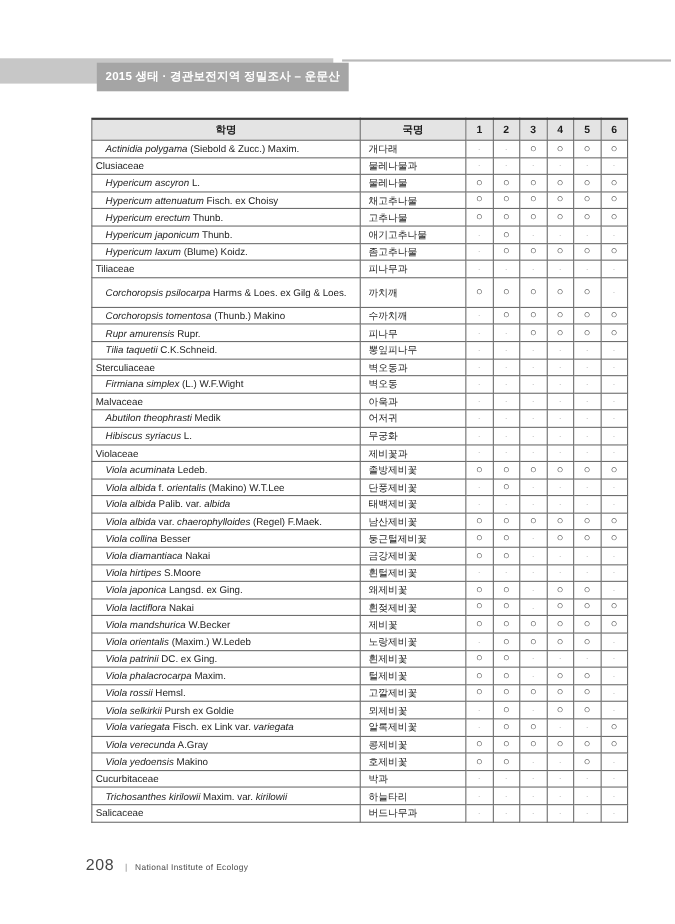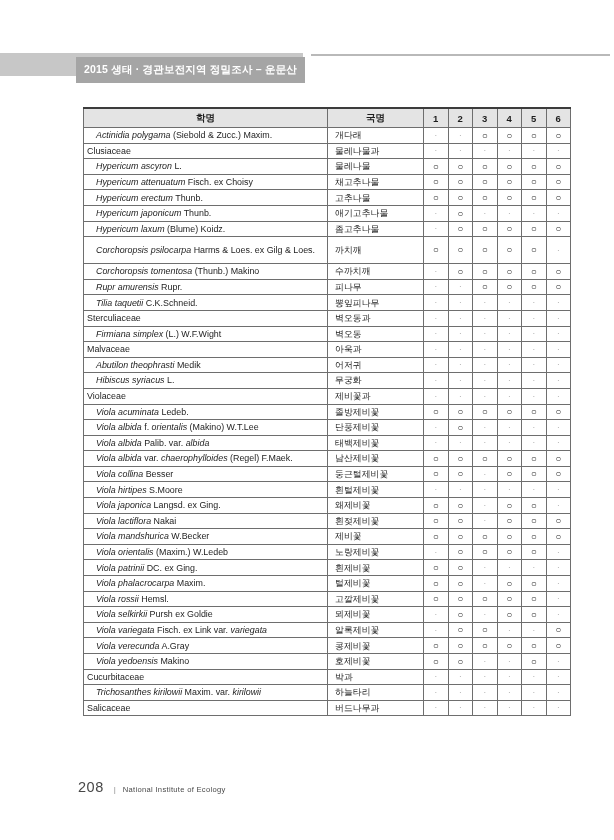--- a/index.html
+++ b/index.html
@@ -2,21 +2,21 @@
 <html><head>
 <meta charset="utf-8">
 <style>
   html,body { margin:0; padding:0; background:#ffffff; }
   .page {
     position:relative; width:614px; height:840px; background:#ffffff;
     font-family:"Liberation Sans","DejaVu Sans",sans-serif; overflow:hidden;
   }
   
   .hdr-band { position:absolute; left:0; top:53px; width:303px; height:23px; background:#c7c7c7; }
-  .hdr-box  { position:absolute; left:76px; top:57px; width:229px; height:26px; background:#a5a5a5;
+  .hdr-box  { position:absolute; left:88px; top:57px; width:229px; height:26px; background:#a5a5a5;
               display:flex; align-items:center; justify-content:center; }
   .hdr-box span { color:#ffffff; font-weight:bold; font-size:10.5px; white-space:nowrap; letter-spacing:0.2px; }
   .hdr-rule { position:absolute; left:311px; top:54px; width:299px; height:2px; background:#b9b9b9; }
   
   .tbl-wrap { position:absolute; left:83px; top:107px; }
   table { border-collapse:collapse; table-layout:fixed; width:487px;
           border:1.5px solid #3c3c3c; border-top-width:2.5px; }
   th, td { border:1px solid #6e6e6e; padding:0; overflow:hidden; }
   thead th { background:#e4e4e4; height:18px; font-size:9.5px; font-weight:bold;
              text-align:center; color:#1d1d1d; }
@@ -135,20 +135,30 @@
           <tr>
             <td class="sci species"><i>Hypericum laxum</i><span> (Blume) Koidz.</span></td>
             <td class="kor">좀고추나물</td>
             <td class="mark absent">·</td>
             <td class="mark present">○</td>
             <td class="mark present">○</td>
             <td class="mark present">○</td>
             <td class="mark present">○</td>
             <td class="mark present">○</td>
           </tr>
+          <tr>
+            <td class="sci family"><span>Tiliaceae</span></td>
+            <td class="kor">피나무과</td>
+            <td class="mark absent">·</td>
+            <td class="mark absent">·</td>
+            <td class="mark absent">·</td>
+            <td class="mark absent">·</td>
+            <td class="mark absent">·</td>
+            <td class="mark absent">·</td>
+          </tr>
           <tr class="tall">
             <td class="sci species"><i>Corchoropsis psilocarpa</i><span> Harms &amp; Loes. ex Gilg &amp; Loes.</span></td>
             <td class="kor">까치깨</td>
             <td class="mark present">○</td>
             <td class="mark present">○</td>
             <td class="mark present">○</td>
             <td class="mark present">○</td>
             <td class="mark present">○</td>
             <td class="mark absent">·</td>
           </tr>
@@ -284,20 +294,30 @@
           </tr>
           <tr>
             <td class="sci species"><i>Viola collina</i><span> Besser</span></td>
             <td class="kor">둥근털제비꽃</td>
             <td class="mark present">○</td>
             <td class="mark present">○</td>
             <td class="mark absent">·</td>
             <td class="mark present">○</td>
             <td class="mark present">○</td>
             <td class="mark present">○</td>
+          </tr>
+          <tr>
+            <td class="sci species"><i>Viola diamantiaca</i><span> Nakai</span></td>
+            <td class="kor">금강제비꽃</td>
+            <td class="mark present">○</td>
+            <td class="mark present">○</td>
+            <td class="mark absent">·</td>
+            <td class="mark absent">·</td>
+            <td class="mark absent">·</td>
+            <td class="mark absent">·</td>
           </tr>
           <tr>
             <td class="sci species"><i>Viola hirtipes</i><span> S.Moore</span></td>
             <td class="kor">흰털제비꽃</td>
             <td class="mark absent">·</td>
             <td class="mark absent">·</td>
             <td class="mark absent">·</td>
             <td class="mark absent">·</td>
             <td class="mark absent">·</td>
             <td class="mark absent">·</td>

